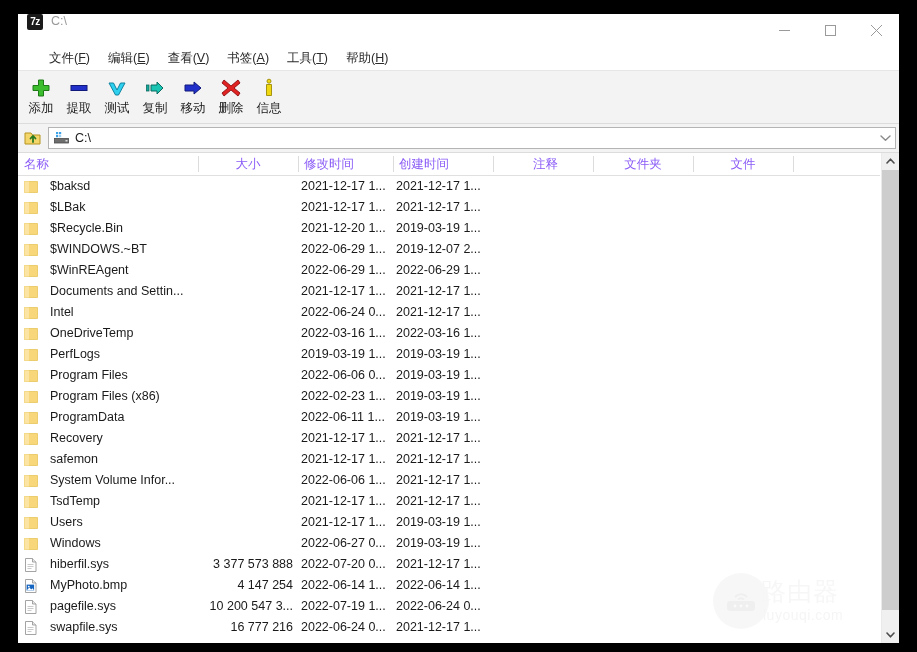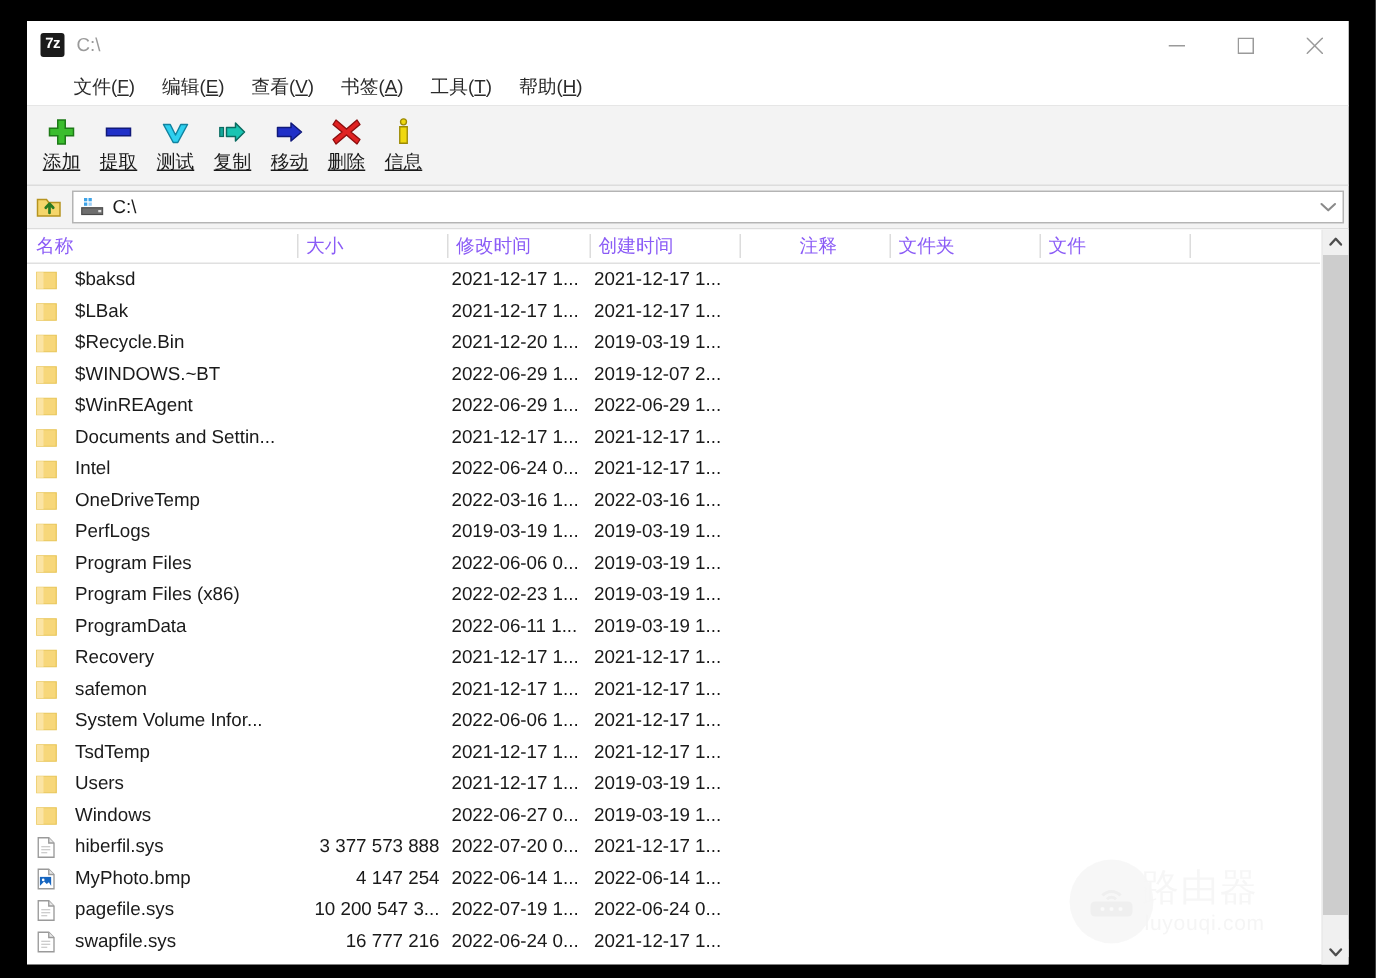--- a/index.html
+++ b/index.html
@@ -24,21 +24,20 @@
     background: #ffffff;
     box-sizing: border-box;
   }
 
   
   #titlebar {
     position: relative;
     height: 32px;
     background: #ffffff;
     display: flex;
-    align-items: center;
   }
   #app-icon {
     width: 16px;
     height: 16px;
     margin-left: 9px;
     background: #1b1b1b;
     border-radius: 2px;
     color: #ffffff;
     font-size: 10px;
     line-height: 16px;
@@ -113,21 +112,20 @@
     align-items: center;
     justify-content: center;
   }
   .tb-icon svg { display: block; }
   .tb-label {
     font-size: 12.5px;
     color: #1a1a1a;
     line-height: 16px;
     margin-top: 1px;
     white-space: nowrap;
-    text-decoration: underline;
   }
 
   
   #addressbar {
     height: 28px;
     background: #f3f3f3;
     display: flex;
     align-items: center;
     padding: 0 3px;
     border-bottom: 1px solid #dcdcdc;
@@ -196,21 +194,21 @@
     top: 0;
     height: 22px;
     line-height: 22px;
     font-size: 12.5px;
     color: #8b5cf6;
     box-sizing: border-box;
     padding: 0 6px;
     white-space: nowrap;
     overflow: hidden;
   }
-  .col-h.rt { text-align: left; }
+  .col-h.rt { text-align: center; }
   .col-sep {
     position: absolute;
     top: 3px;
     width: 1px;
     height: 16px;
     background: #dcdcdc;
   }
 
   #rows {
     position: relative;

